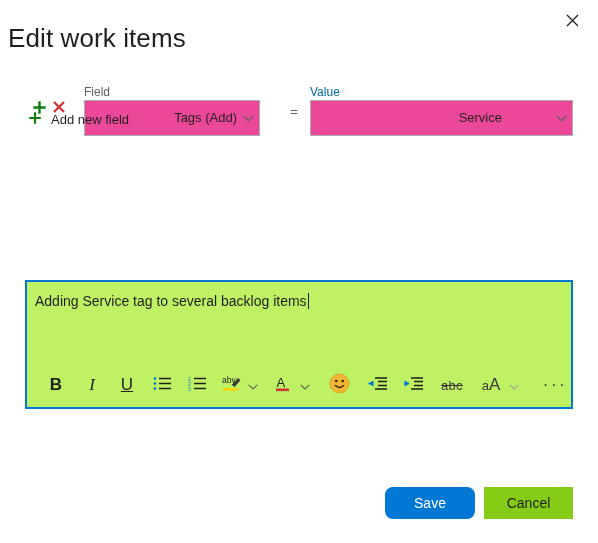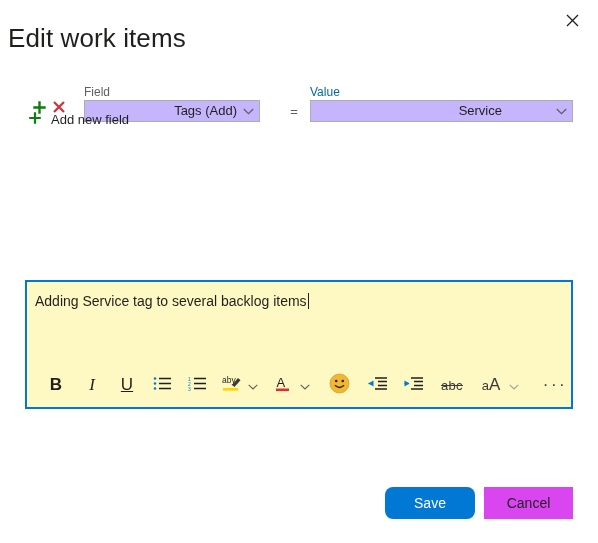--- a/index.html
+++ b/index.html
@@ -40,22 +40,22 @@
   }
   .icon-plus-green, .icon-x-red {
     position: absolute; top: 16px; width: 18px; height: 18px;
     display: flex; align-items: center; justify-content: center;
     cursor: pointer;
   }
   .icon-plus-green { left: 4px; }
   .icon-x-red { left: 24px; }
 
   .dd {
-    position: absolute; top: 16px; height: 22px;
-    border: 1px solid #adadad; background: #c4b5fd;
+    position: absolute; top: 16px; height: 36px;
+    border: 1px solid #adadad; background: #ec4899;
     box-sizing: border-box; cursor: pointer;
     display: flex; align-items: center;
   }
   .dd-field { left: 58px; width: 176px; }
   .dd-value { left: 284px; width: 263px; gap: 48px; }
   .dd-text {
     flex: 1; font-size: 13px; color: #201f1e;
     padding-left: 6px; line-height: 20px;
     overflow: hidden; white-space: nowrap; text-overflow: ellipsis;
   }
@@ -71,21 +71,21 @@
     position: absolute; left: 26px; top: 111px;
     height: 20px; display: flex; align-items: flex-start; cursor: pointer;
   }
   .add-row .ic { width: 18px; display: flex; align-items: center; justify-content: center; margin-right: 7px; }
   .add-row .lbl { font-size: 13px; color: #201f1e; line-height: 18px; }
 
   
   .editor {
     position: absolute; left: 25px; top: 280px;
     width: 548px; height: 129px;
-    border: 2px solid #0078d4; box-sizing: border-box; background: #fef9c3;
+    border: 2px solid #0078d4; box-sizing: border-box; background: #bef264;
   }
   .editor-text {
     position: absolute; left: 8px; top: 9px; right: 8px;
     font-size: 14px; color: #201f1e; line-height: 20px;
     white-space: nowrap; overflow: hidden;
   }
   .caret {
     display: inline-block; width: 1px; height: 16px;
     background: #201f1e; vertical-align: -3px; margin-left: 1px;
   }
@@ -109,21 +109,21 @@
   .tb-dots { font-size: 17px; letter-spacing: 2.5px; color: #3b3a39; line-height: 10px; }
 
   
   .btn {
     position: absolute; height: 32px; box-sizing: border-box;
     font-size: 14px; display: flex; align-items: center; justify-content: center;
     cursor: pointer; border: 1px solid transparent;
     font-family: "Liberation Sans", sans-serif;
   }
   .btn-save { left: 385px; top: 487px; width: 90px; background: #0078d4; color: #fff; border-radius: 8px; }
-  .btn-cancel { left: 484px; top: 487px; width: 89px; background: #d946ef; color: #201f1e; }
+  .btn-cancel { left: 484px; top: 487px; width: 89px; background: #84cc16; color: #201f1e; }
 </style>
 </head>
 <body>
 
 <div class="dialog">
 
   <button class="close-btn">
     <span>
       <svg width="13" height="13" viewBox="0 0 13 13" aria-hidden="true">
         <path d="M1 1 L12 12 M12 1 L1 12" stroke="#201f1e" stroke-width="1.3" fill="none"></path>

